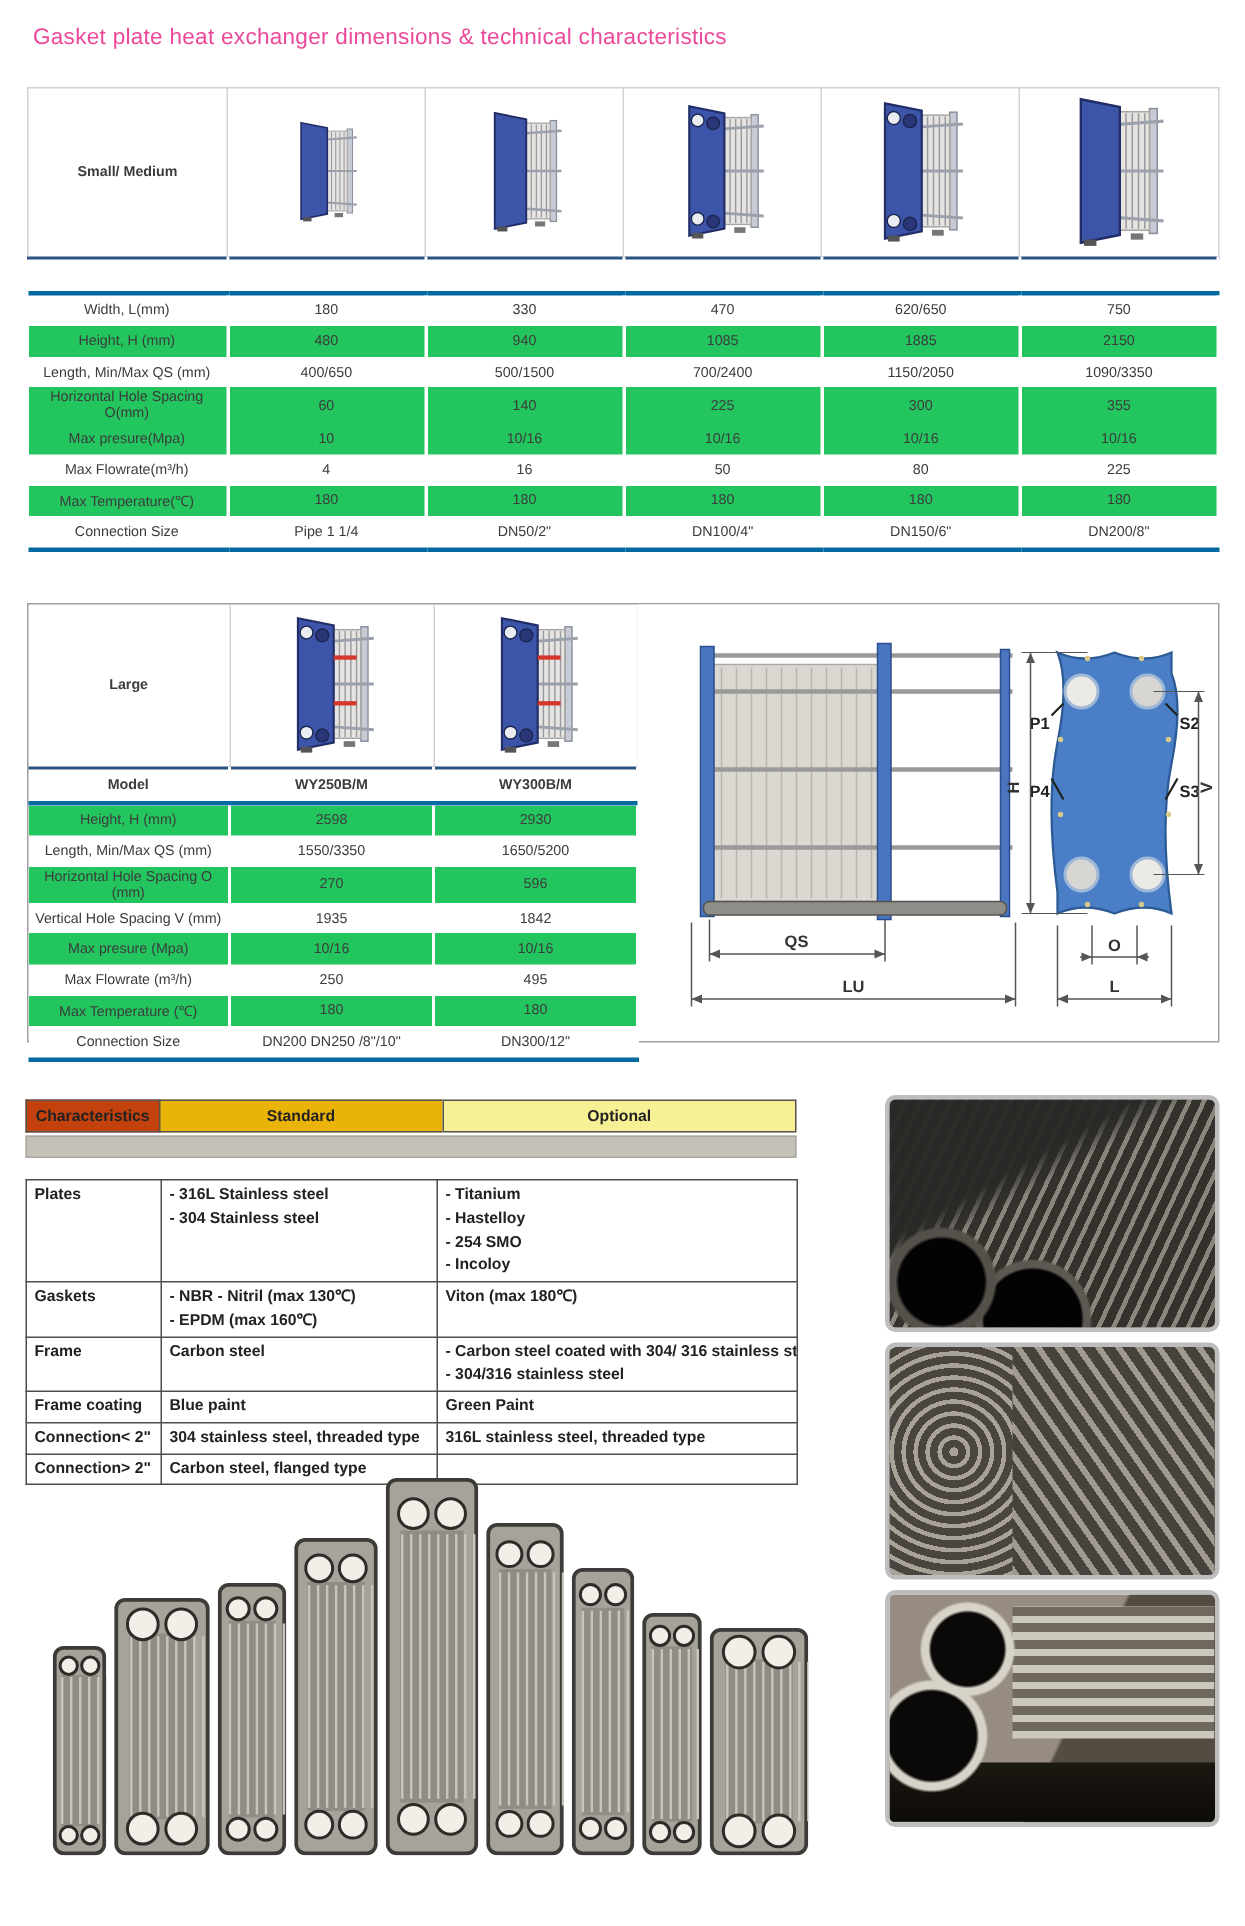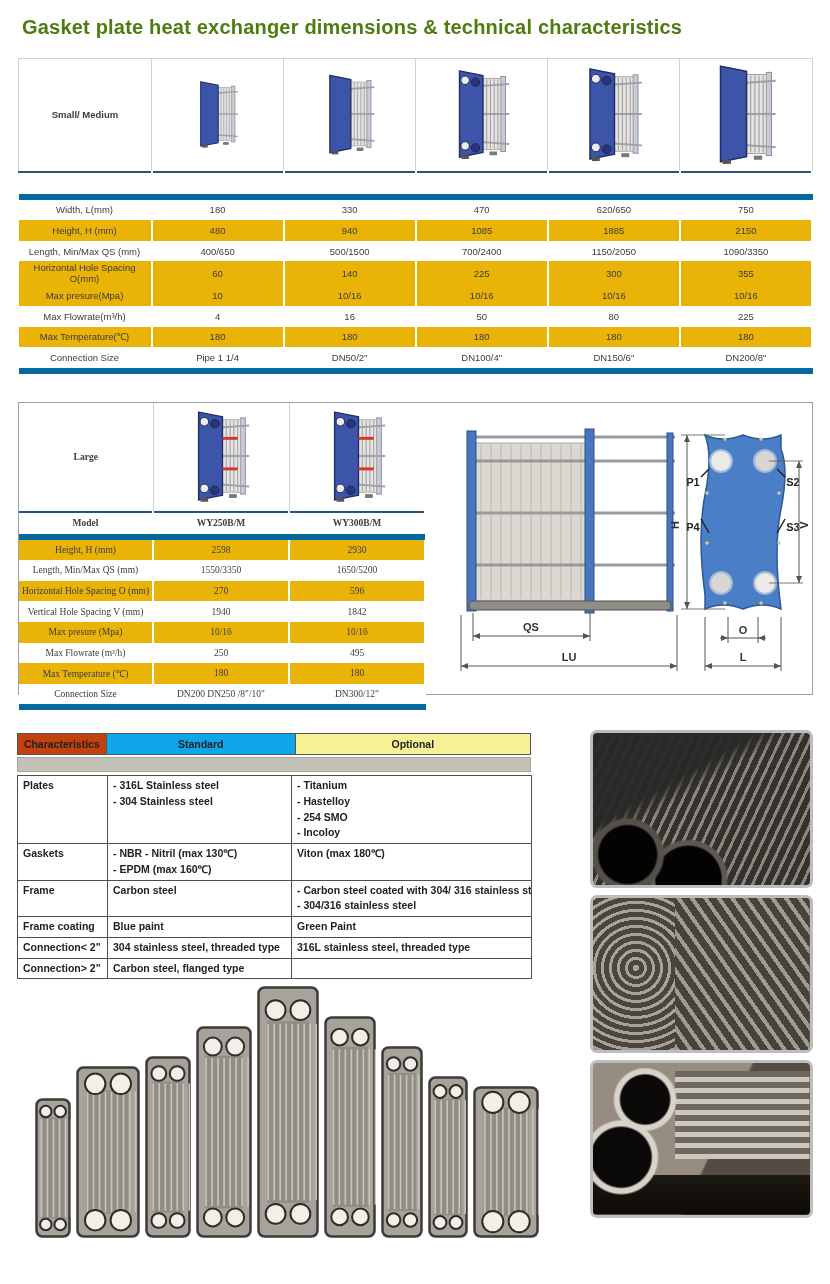--- a/index.html
+++ b/index.html
@@ -1,49 +1,49 @@
 <!DOCTYPE html>
 <html><head>
 <meta charset="utf-8">
 <style>
   html,body{margin:0;padding:0;background:#fff;}
   .page{position:relative;width:830px;height:1284px;background:#fff;overflow:hidden;
         font-family:"Liberation Sans",sans-serif;color:#222;}
-  .title{position:absolute;left:22px;top:16px;font-size:20px;font-weight:700;color:#4d7c0f;letter-spacing:.2px;}
+  .title{position:absolute;left:22px;top:16px;font-size:15px;font-weight:400;color:#ec4899;letter-spacing:.2px;}
 
   
   table{border-collapse:collapse;table-layout:fixed;}
   td{text-align:center;vertical-align:middle;overflow:hidden;}
 
   
   .t1{position:absolute;left:18px;top:58px;width:795px;}
   .t1 td{font-size:9.5px;color:#3c3c3c;}
   .t1 .imgrow td{height:110px;background:#fff;border:1px solid #d2d2d2;border-bottom:none;}
   .catcell{font-size:16px;font-weight:600;color:#141414;line-height:1.3;}
   .modelrow td{height:19px;background:#4e80ae;color:#fff;font-weight:700;font-size:10.5px;
     border-top:2px solid #2a5480;border-bottom:1px solid #2a5480;border-right:1px solid rgba(255,255,255,.75);margin-top:28px;}
   .t1 tbody td, .t2 tbody td{height:18.6px;border-right:2px solid #fff;background:#fff;}
-  tbody tr.g td{background:#eab308;}
-  .t1 tbody tr:last-child td,.t2 tbody tr:last-child td{border-bottom:6px solid #0369a1;}
+  tbody tr.g td{background:#22c55e;}
+  .t1 tbody tr:last-child td,.t2 tbody tr:last-child td{border-bottom:3px solid #0369a1;}
 
   
   .t2wrap{position:absolute;left:18px;top:402px;width:795px;height:293px;border:1px solid #9f9f9f;box-sizing:border-box;}
-  .t2{position:absolute;left:0;top:0;width:406px;font-family:Liberation Serif, serif;}
+  .t2{position:absolute;left:0;top:0;width:406px;}
   .t2 td{font-size:9.5px;color:#3c3c3c;}
   .t2 .imgrow td{height:106px;background:#fff;border-right:1px solid #d2d2d2;}
   .diag{position:absolute;left:406px;top:0;width:387px;height:291px;background:#fff;}
 
   
   .t3{position:absolute;left:17px;top:733px;width:514px;font-size:10.5px;}
   .t3 .hdr{display:flex;height:22px;}
   .t3 .hcell{box-sizing:border-box;border:1.5px solid #555;border-right:none;display:flex;align-items:center;justify-content:center;
     font-weight:700;color:#222;}
   .t3 .hcell:last-child{border-right:1.5px solid #555;text-align:right;}
   .t3 .band{height:13px;background:#c4c1b8;border:1px solid #a9a69d;margin-top:2px;}
-  .t3 table{width:100%;margin-top:3px;}
+  .t3 table{width:100%;margin-top:14px;}
   .t3 td{border:1.5px solid #4d4d4d;text-align:left;vertical-align:top;padding:2px 5px;font-weight:700;color:#222;font-size:10.5px;line-height:1.5;}
   .t3 td div{white-space:nowrap;}
 
   
   .photo{position:absolute;left:590px;width:223px;height:158px;border:3px solid #bdbdbd;border-radius:7px;box-sizing:border-box;overflow:hidden;}
   .photo1{top:730px;background:
     radial-gradient(circle at 16% 80%, #030303 0 13%, #55514a 14% 16%, rgba(0,0,0,0) 17%),
     radial-gradient(circle at 44% 96%, #030303 0 17%, #5d5952 18% 20%, rgba(0,0,0,0) 21%),
     linear-gradient(150deg, rgba(40,40,38,.95) 0 34%, rgba(0,0,0,0) 42%),
     repeating-linear-gradient(115deg, #8a857d 0 3px, #35322d 3px 9px),
@@ -338,21 +338,21 @@
             <td>1550/3350</td>
             <td>1650/5200</td>
           </tr>
           <tr class="g">
             <td>Horizontal Hole Spacing O (mm)</td>
             <td>270</td>
             <td>596</td>
           </tr>
           <tr class="w">
             <td>Vertical Hole Spacing V (mm)</td>
-            <td>1940</td>
+            <td>1935</td>
             <td>1842</td>
           </tr>
           <tr class="g">
             <td>Max presure (Mpa)</td>
             <td>10/16</td>
             <td>10/16</td>
           </tr>
           <tr class="w">
             <td>Max Flowrate (m³/h)</td>
             <td>250</td>
@@ -466,21 +466,21 @@
         </g>
         <path d="M280,263 l7,-3 v6 z M356,263 l-7,-3 v6 z" fill="#555"></path>
         <text x="318" y="258" font-size="11" font-weight="700" fill="#333" text-anchor="middle">L</text>
       </svg>
     </div>
   </div>
 
   <div class="t3">
     <div class="hdr">
       <div class="hcell" style="width:90px;background:#c2410c">Characteristics</div>
-      <div class="hcell" style="width:192px;background:#0ea5e9">Standard</div>
+      <div class="hcell" style="width:192px;background:#eab308">Standard</div>
       <div class="hcell" style="width:240px;background:#f6f194">Optional</div>
     </div>
     <div class="band"></div>
     <table>
       <colgroup>
           <col style="width:90px">
           <col style="width:184px">
           <col style="width:240px">
         </colgroup>
       <tbody id="tbody3">

